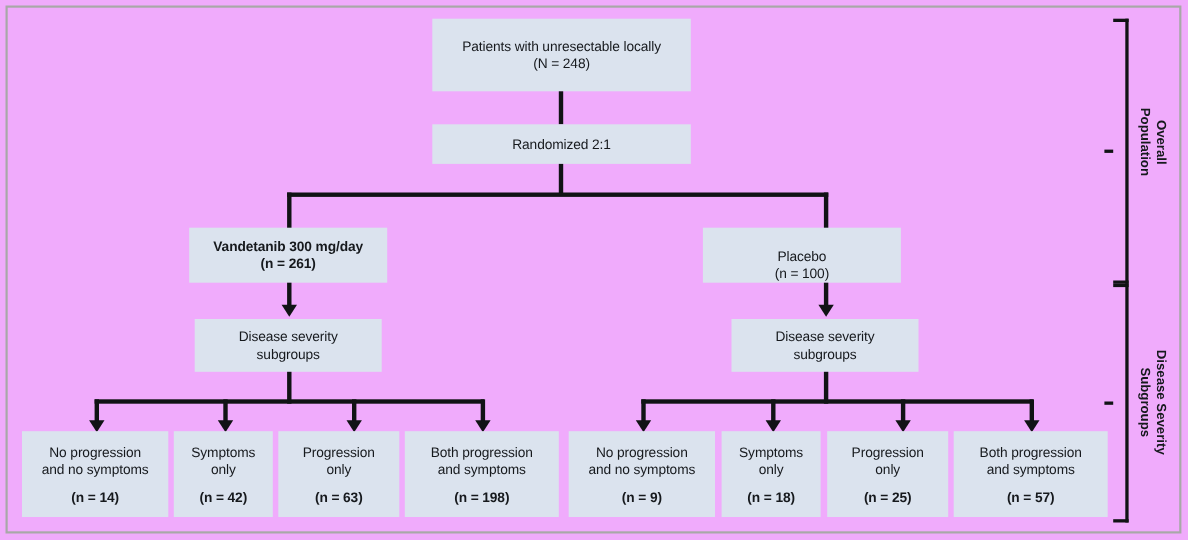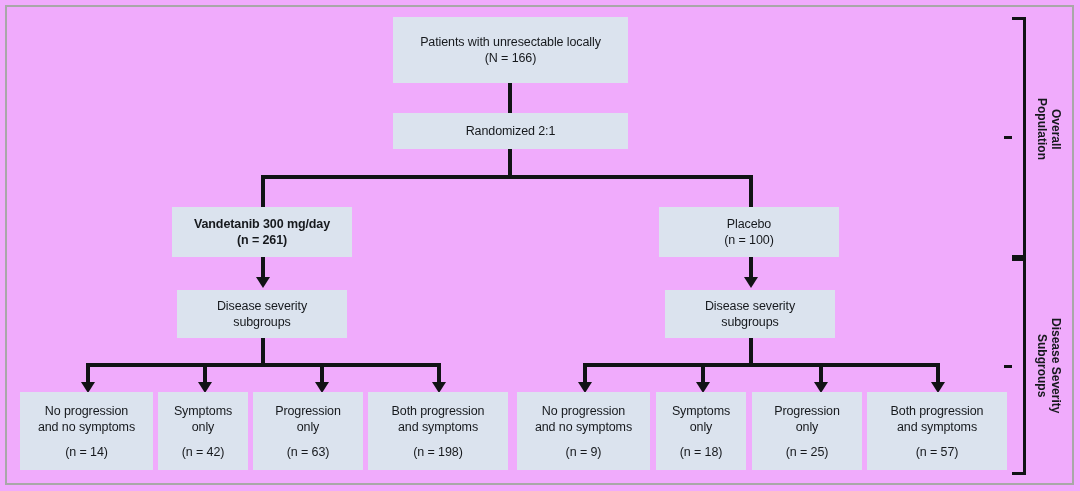--- a/index.html
+++ b/index.html
@@ -36,21 +36,21 @@
     flex-direction: column;
     align-items: center;
     justify-content: center;
     text-align: center;
     box-sizing: border-box;
     line-height: 1.28;
     font-size: 12.5px;
     letter-spacing: -0.1px;
   }
   .box .line { display: block; white-space: nowrap; }
-  .box .nline { display: block; white-space: nowrap; margin-top: 9px; }
+  .box .nline { display: block; white-space: nowrap; margin-top: 9px; font-weight: bold; }
 
   
   .vline {
     position: absolute;
     background: #111315;
     width: 4px;
   }
   .hline {
     position: absolute;
     background: #111315;
@@ -92,40 +92,40 @@
 </style>
 </head>
 <body>
 
 <div id="canvas">
 
   <div id="frame"></div>
 
   <div class="box" style="left:393px; top:17px; width:235px; height:66px;">
     <span class="line">Patients with unresectable locally</span>
-    <span class="line">(N = 166)</span>
+    <span class="line">(N = 248)</span>
   </div>
 
   <div class="vline" style="left:508px; top:83px; height:30px;"></div>
 
   <div class="box" style="left:393px; top:113px; width:235px; height:36px;">
     <span class="line">Randomized 2:1</span>
   </div>
 
   <div class="vline" style="left:508px; top:149px; height:29px;"></div>
   <div class="hline" style="left:261px; top:175px; width:492px;"></div>
   <div class="vline" style="left:261px; top:175px; height:35px;"></div>
   <div class="vline" style="left:749px; top:175px; height:35px;"></div>
 
   <div class="box" style="left:172px; top:207px; width:180px; height:50px;font-weight:bold;">
     <span class="line">Vandetanib 300 mg/day</span>
     <span class="line">(n = 261)</span>
   </div>
 
-  <div class="box" style="left:659px; top:207px; width:180px; height:50px;">
+  <div class="box" style="left:639px; top:207px; width:180px; height:50px;justify-content:flex-end;">
     <span class="line">Placebo</span>
     <span class="line">(n = 100)</span>
   </div>
 
   <div class="vline" style="left:261px; top:257px; height:23px;"></div>
   <div class="arrow-head" style="left:256px; top:277px;"></div>
 
   <div class="vline" style="left:749px; top:257px; height:23px;"></div>
   <div class="arrow-head" style="left:744px; top:277px;"></div>
 

